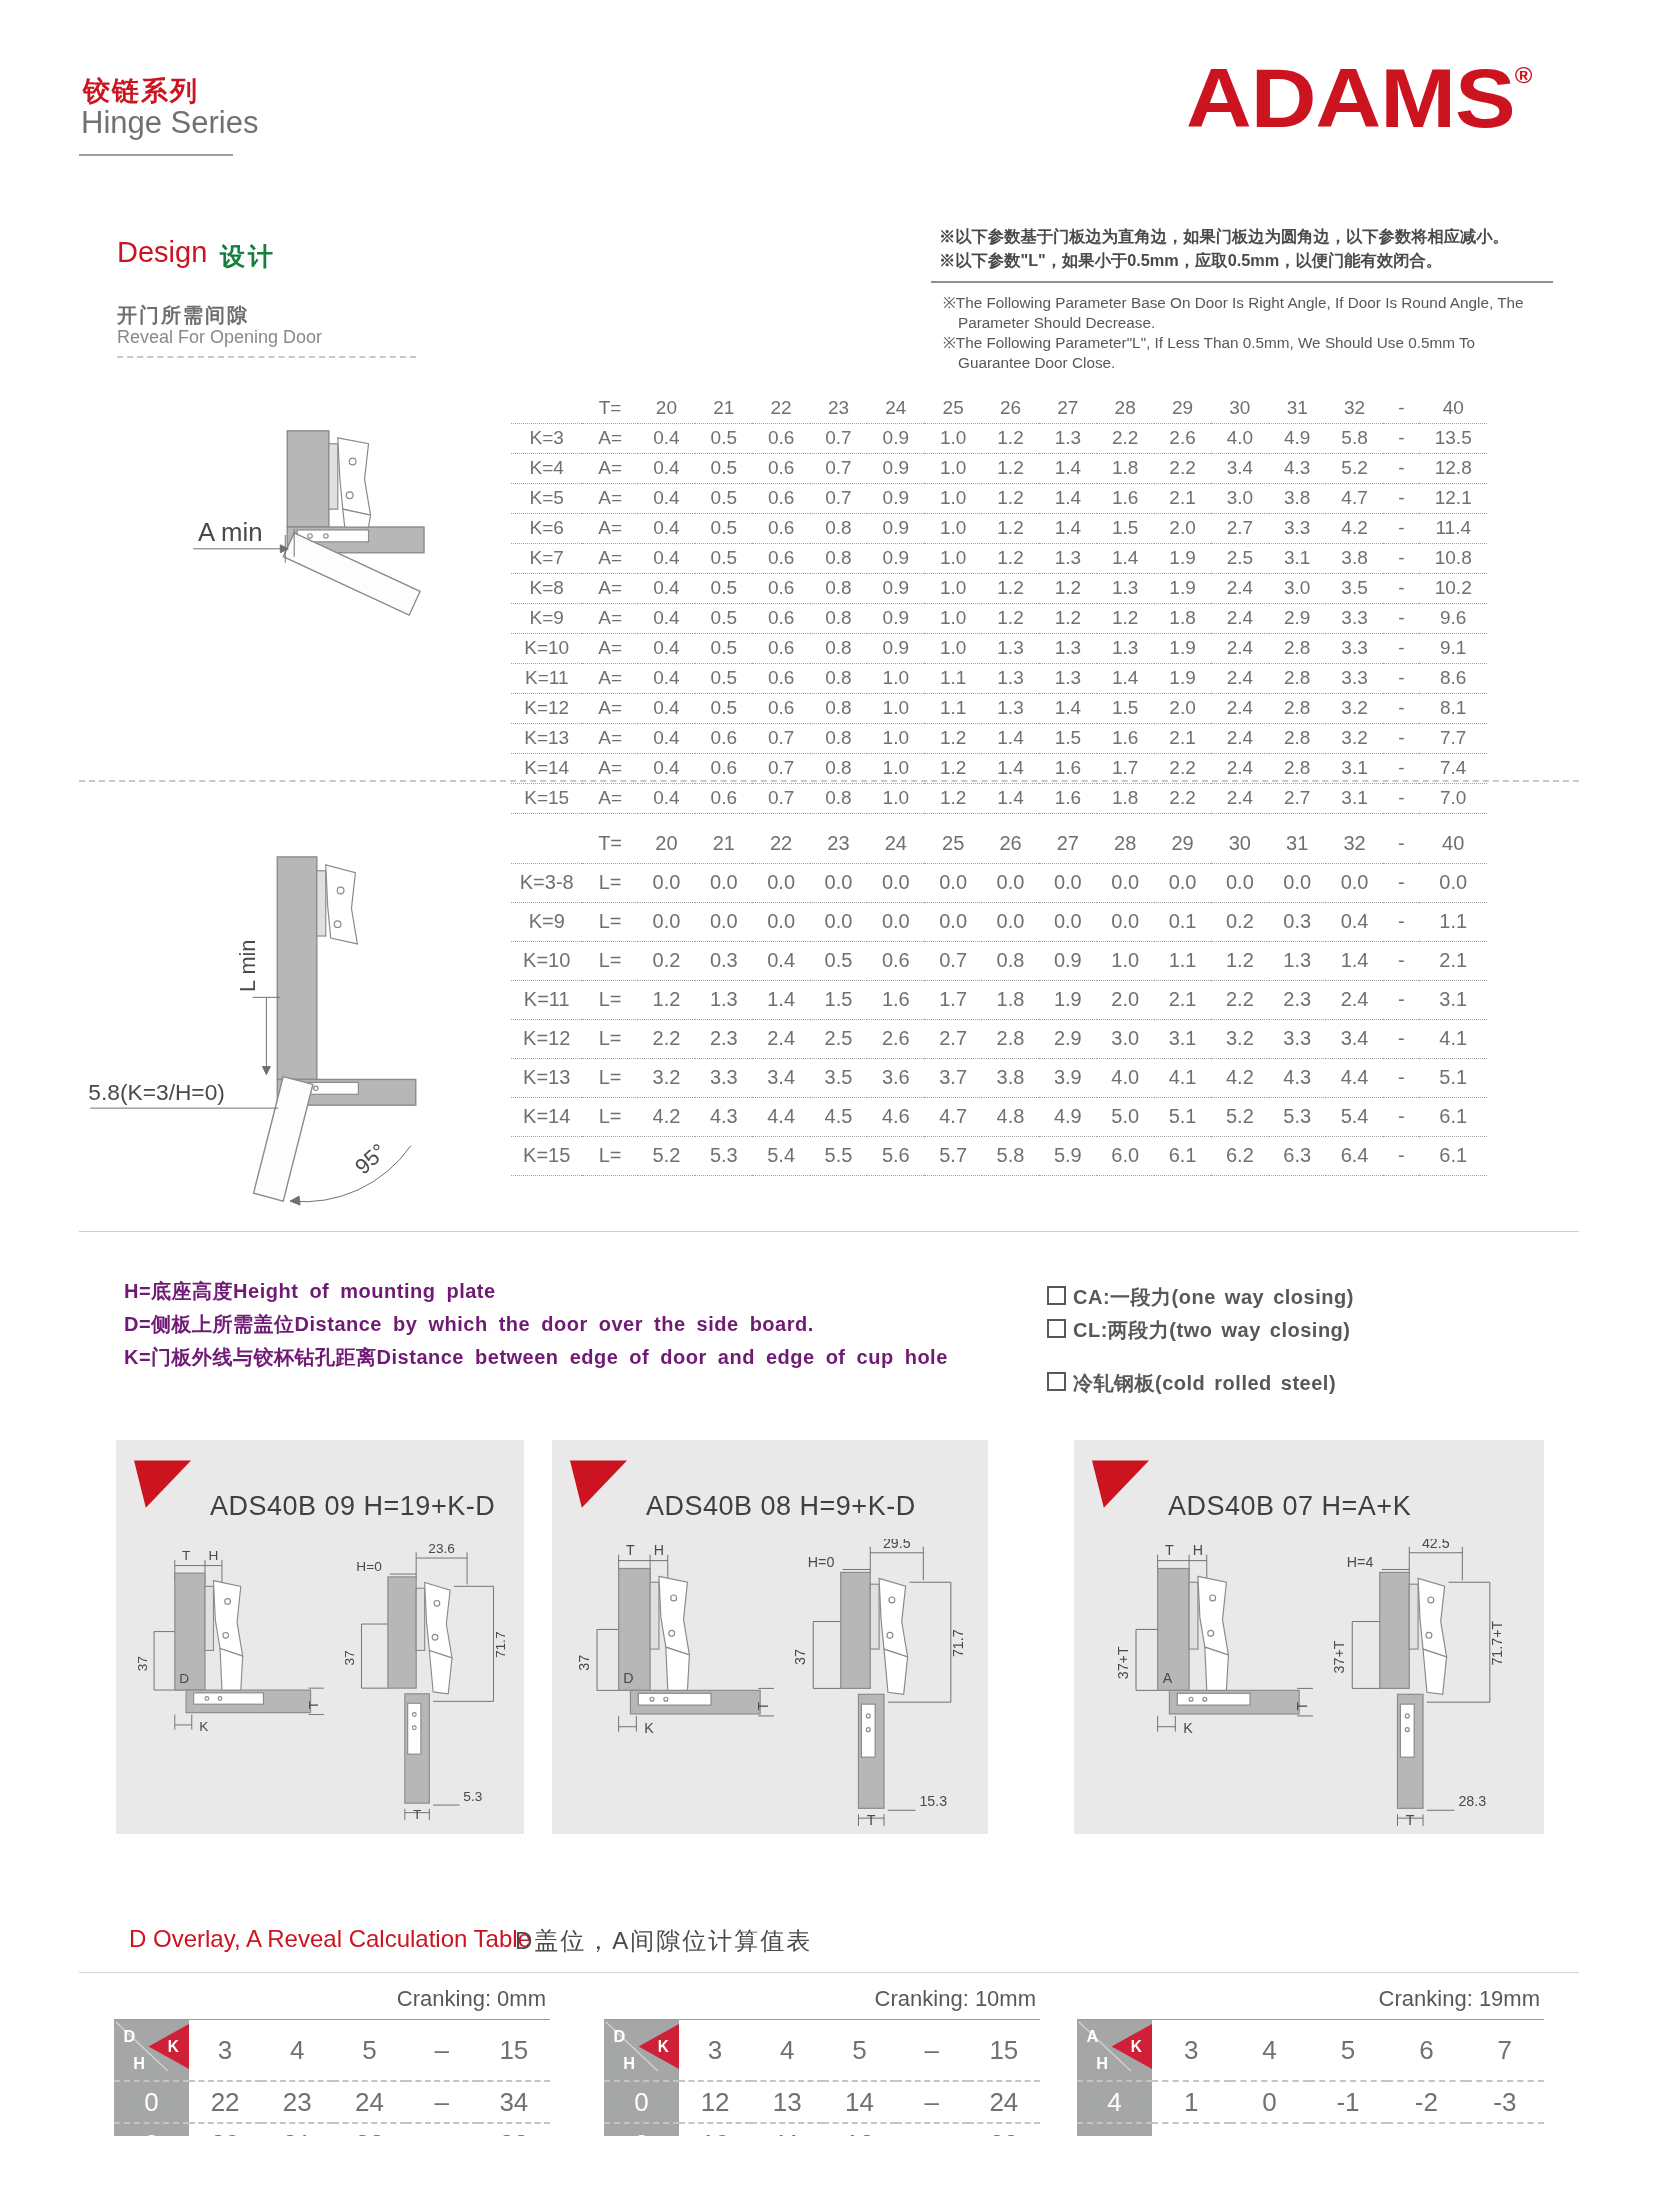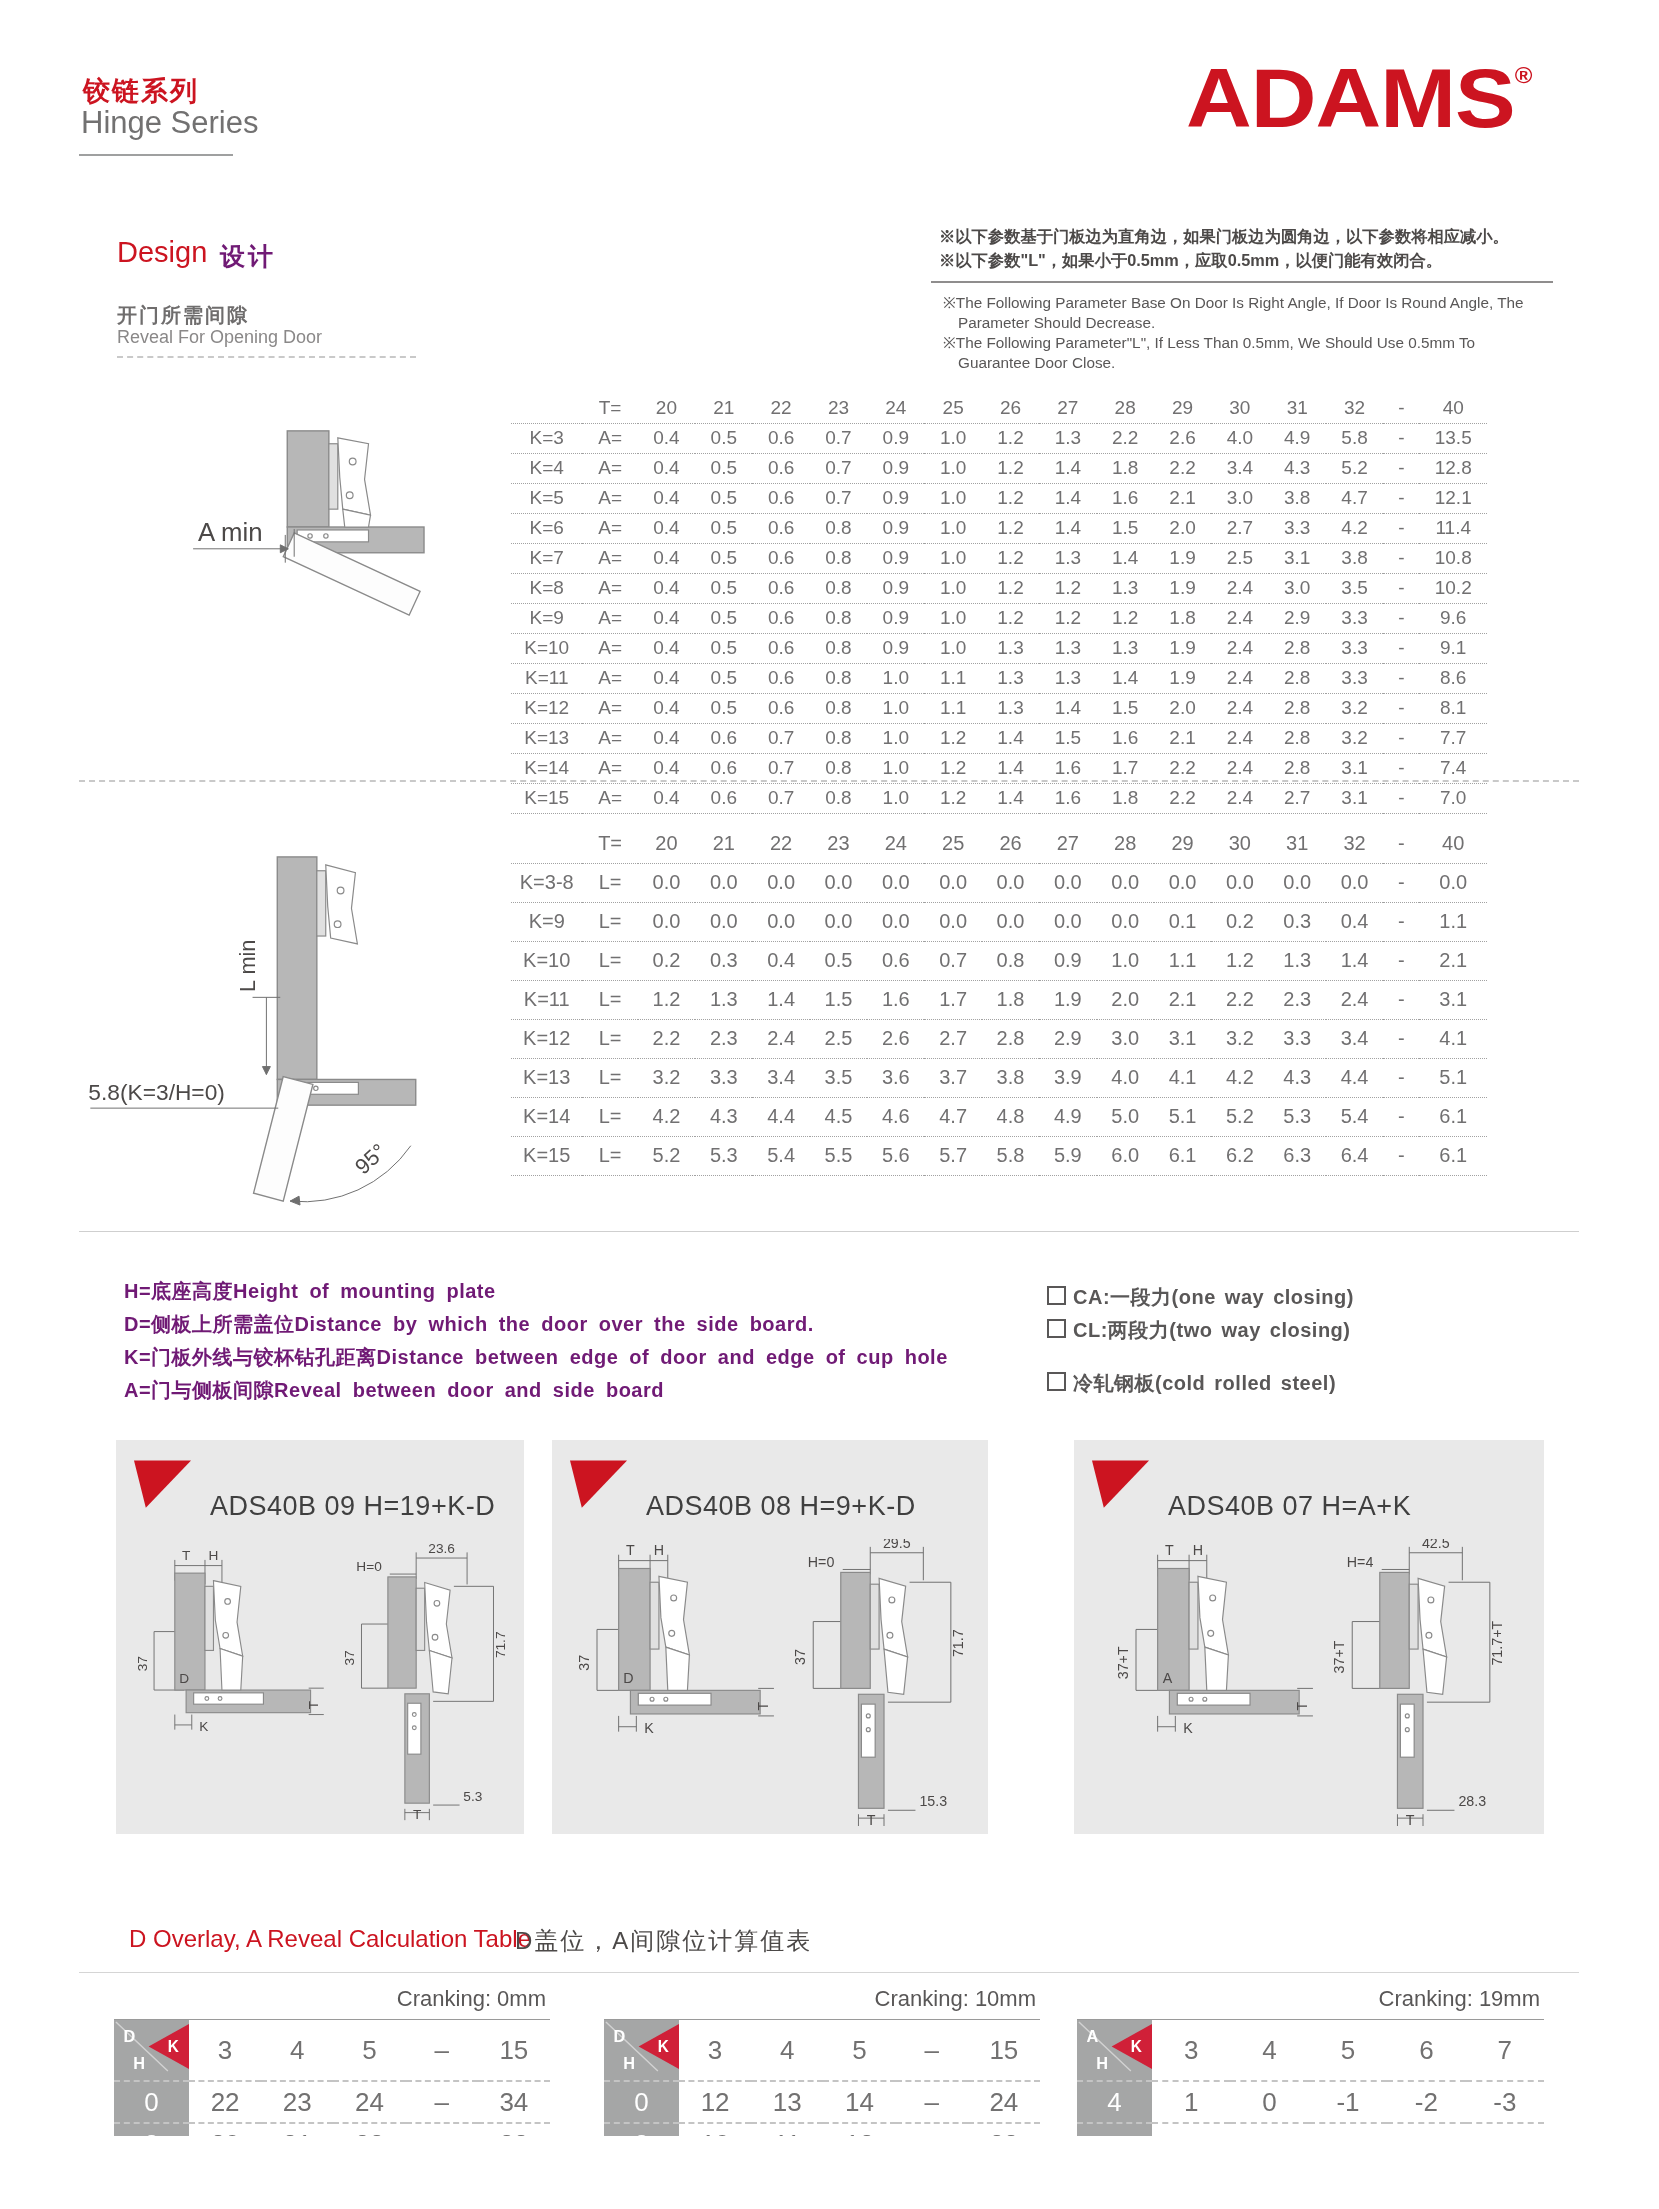--- a/index.html
+++ b/index.html
@@ -9,21 +9,21 @@
 
   
   .title-zh{left:83px;top:73px;font-size:27px;font-weight:bold;color:#cc1420;letter-spacing:2px;}
   .title-en{left:81px;top:105px;font-size:31px;color:#727171;}
   .title-rule{left:79px;top:154px;width:154px;height:2px;background:#9fa0a0;}
   .logo{left:1186px;top:51px;width:416px;font-size:91px;font-weight:bold;color:#cc1420;
         letter-spacing:-1px;transform:scaleY(0.92);transform-origin:left top;white-space:nowrap;}
   .logo sup{font-size:24px;vertical-align:48px;letter-spacing:0;}
 
   .design-en{left:117px;top:236px;font-size:29px;color:#cc1420;}
-  .design-zh{left:220px;top:240px;font-size:25px;font-weight:bold;color:#701a75;letter-spacing:3px;}
+  .design-zh{left:220px;top:240px;font-size:25px;font-weight:bold;color:#15803d;letter-spacing:3px;}
 
   .reveal-zh{left:117px;top:302px;font-size:20px;color:#6f6d6d;font-weight:bold;letter-spacing:2px;}
   .reveal-en{left:117px;top:327px;font-size:18px;color:#8a8888;}
   .reveal-dash{left:117px;top:356px;width:299px;border-top:2px dashed #c9c9c9;}
 
   .notes-zh{left:939px;top:224px;width:634px;font-size:16.3px;font-weight:bold;color:#4c4948;
             line-height:24px;white-space:nowrap;}
   .notes-rule{left:931px;top:281px;width:622px;height:2px;background:#8f8d8d;}
   .notes-en{left:943px;top:293px;width:606px;font-size:15.3px;color:#595757;line-height:20px;}
   .note-en{padding-left:15px;text-indent:-15px;}
@@ -646,21 +646,20 @@
         </tr>
       </tbody>
     </table>
 
   <div class="abs sep-solid-1"></div>
 
   <div class="abs legend-left">
     <div>H=底座高度Height of mounting plate</div>
     <div>D=侧板上所需盖位Distance by which the door over the side board.</div>
     <div>K=门板外线与铰杯钻孔距离Distance between edge of door and edge of cup hole</div>
-    <div>A=门与侧板间隙Reveal between door and side board</div>
   </div>
   <div class="abs legend-right">
     <div><span class="chk"></span><span>CA:一段力(one way closing)</span></div>
     <div><span class="chk"></span><span>CL:两段力(two way closing)</span></div>
     <div class="gap"><span class="chk"></span><span>冷轧钢板(cold rolled steel)</span></div>
   </div>
 
   <div class="panel" id="panel0">
     <svg class="ptri" width="61" height="50" viewBox="0 0 62 50">
         <polygon points="0,0 58,0 12,48" fill="#cc1420"></polygon>

